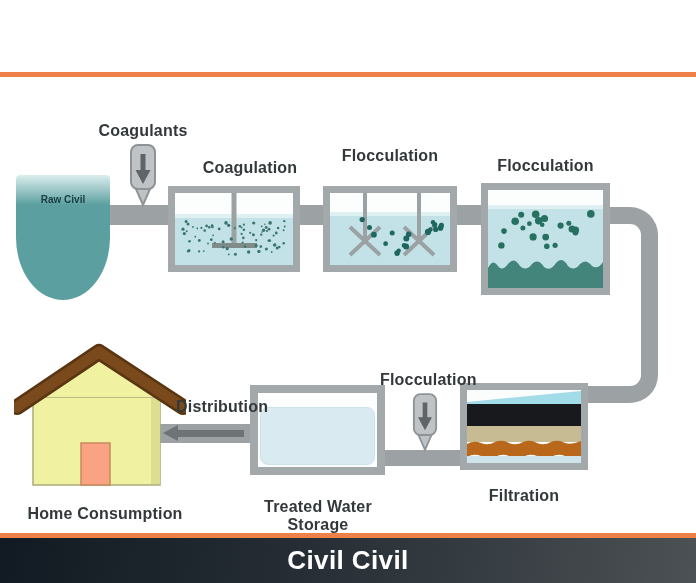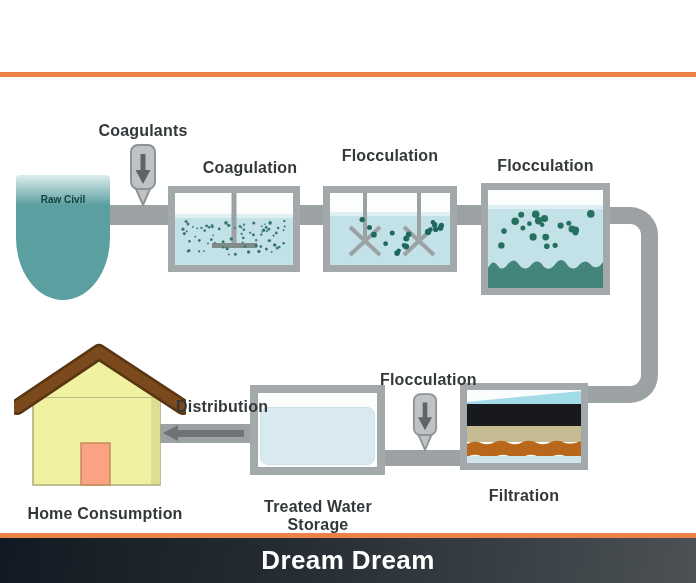--- a/index.html
+++ b/index.html
@@ -311,16 +311,16 @@
           <rect x="0" y="66" width="114" height="7" fill="#CFE4EA"></rect>
         </svg>
       </div>
     </div>
     <div class="stage-label" style="left:460px; top:410px; width:128px;">Filtration</div>
 
   </div>
 
   <div class="accent bottom"></div>
   <div class="banner bottom">
-    <div class="banner-brand">Dream Dream</div>
+    <div class="banner-brand">Civil Civil</div>
   </div>
 
 </div>
 
 </body></html>

